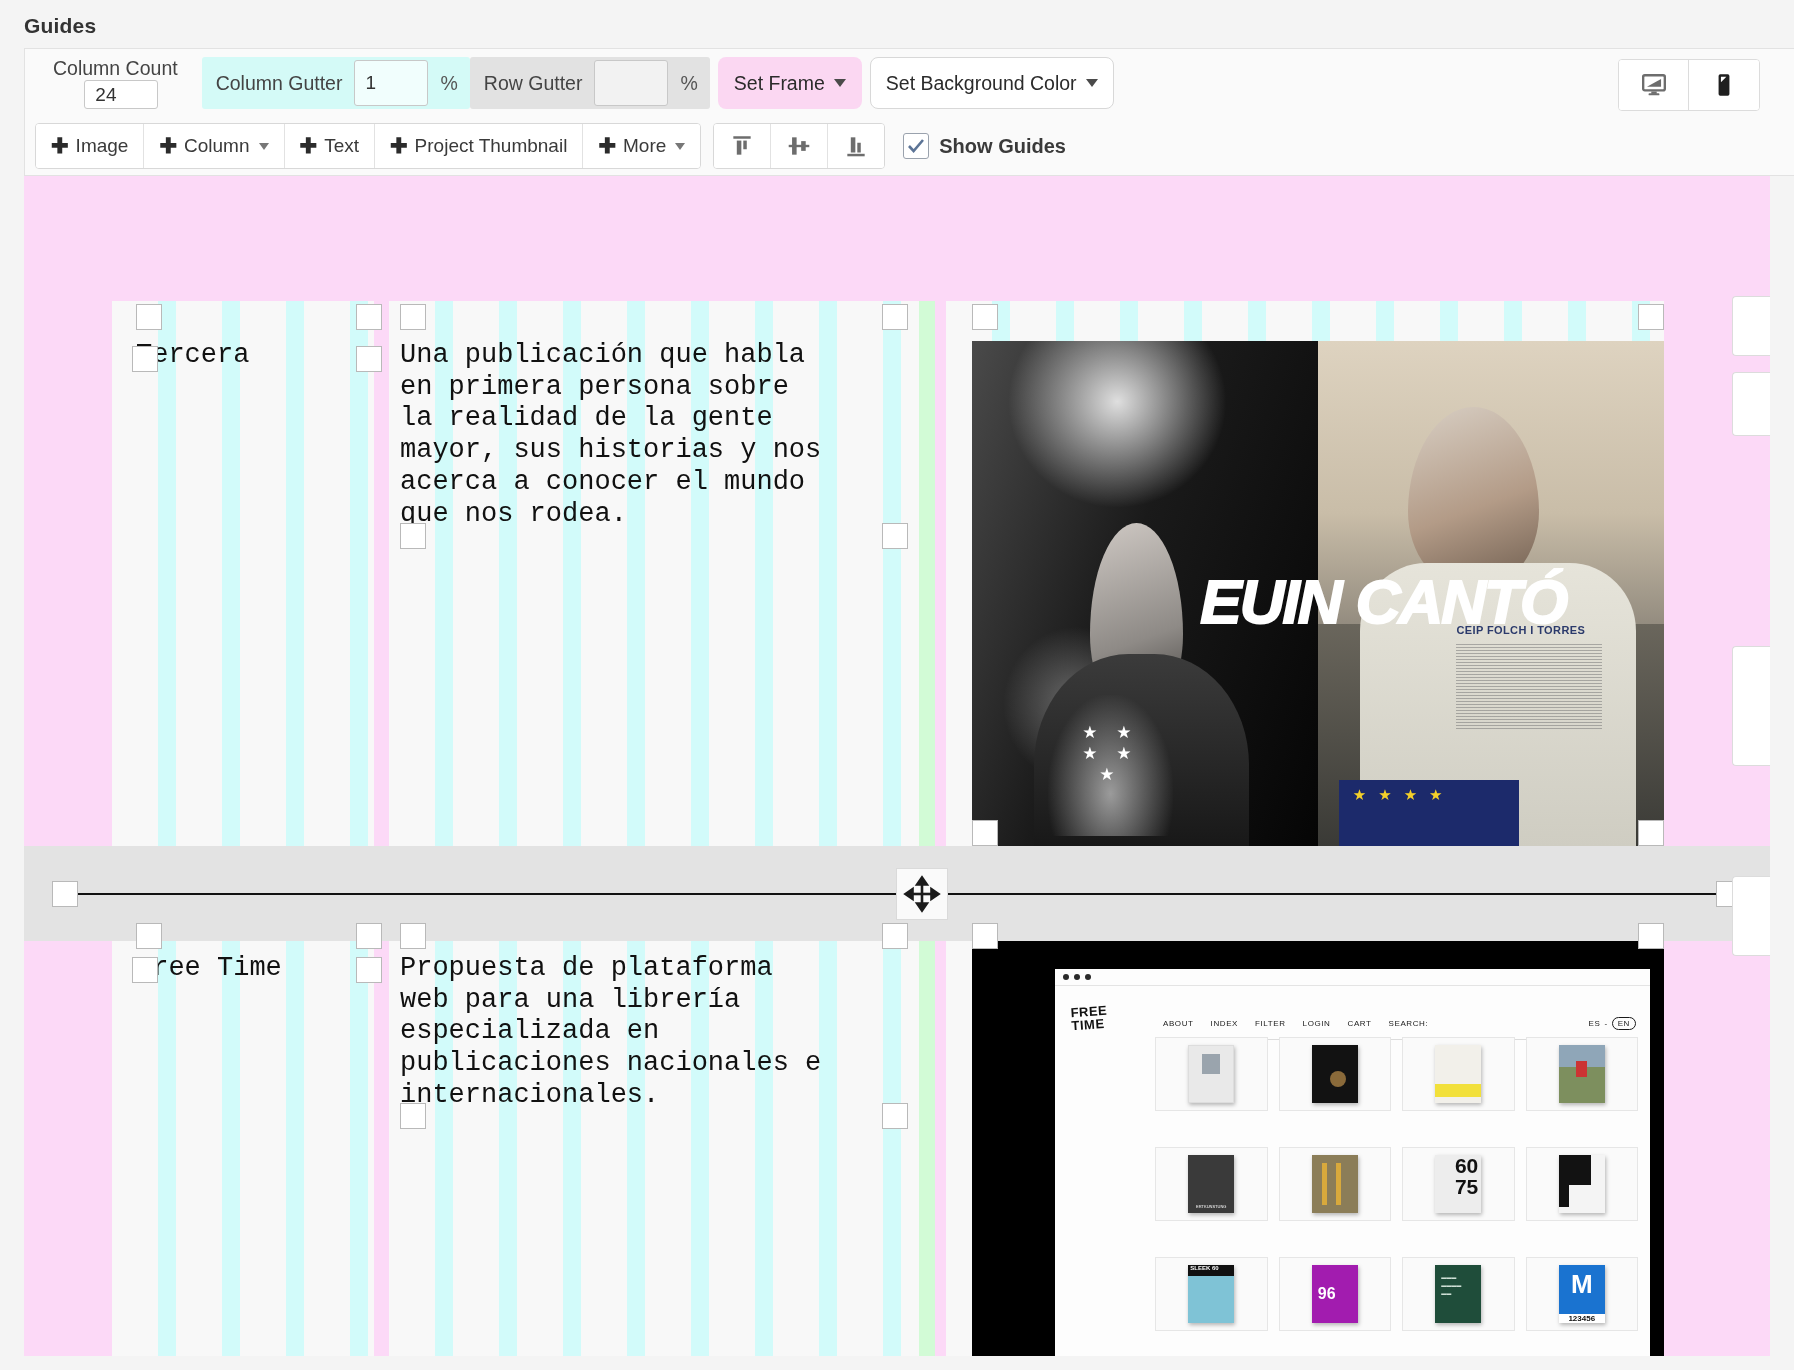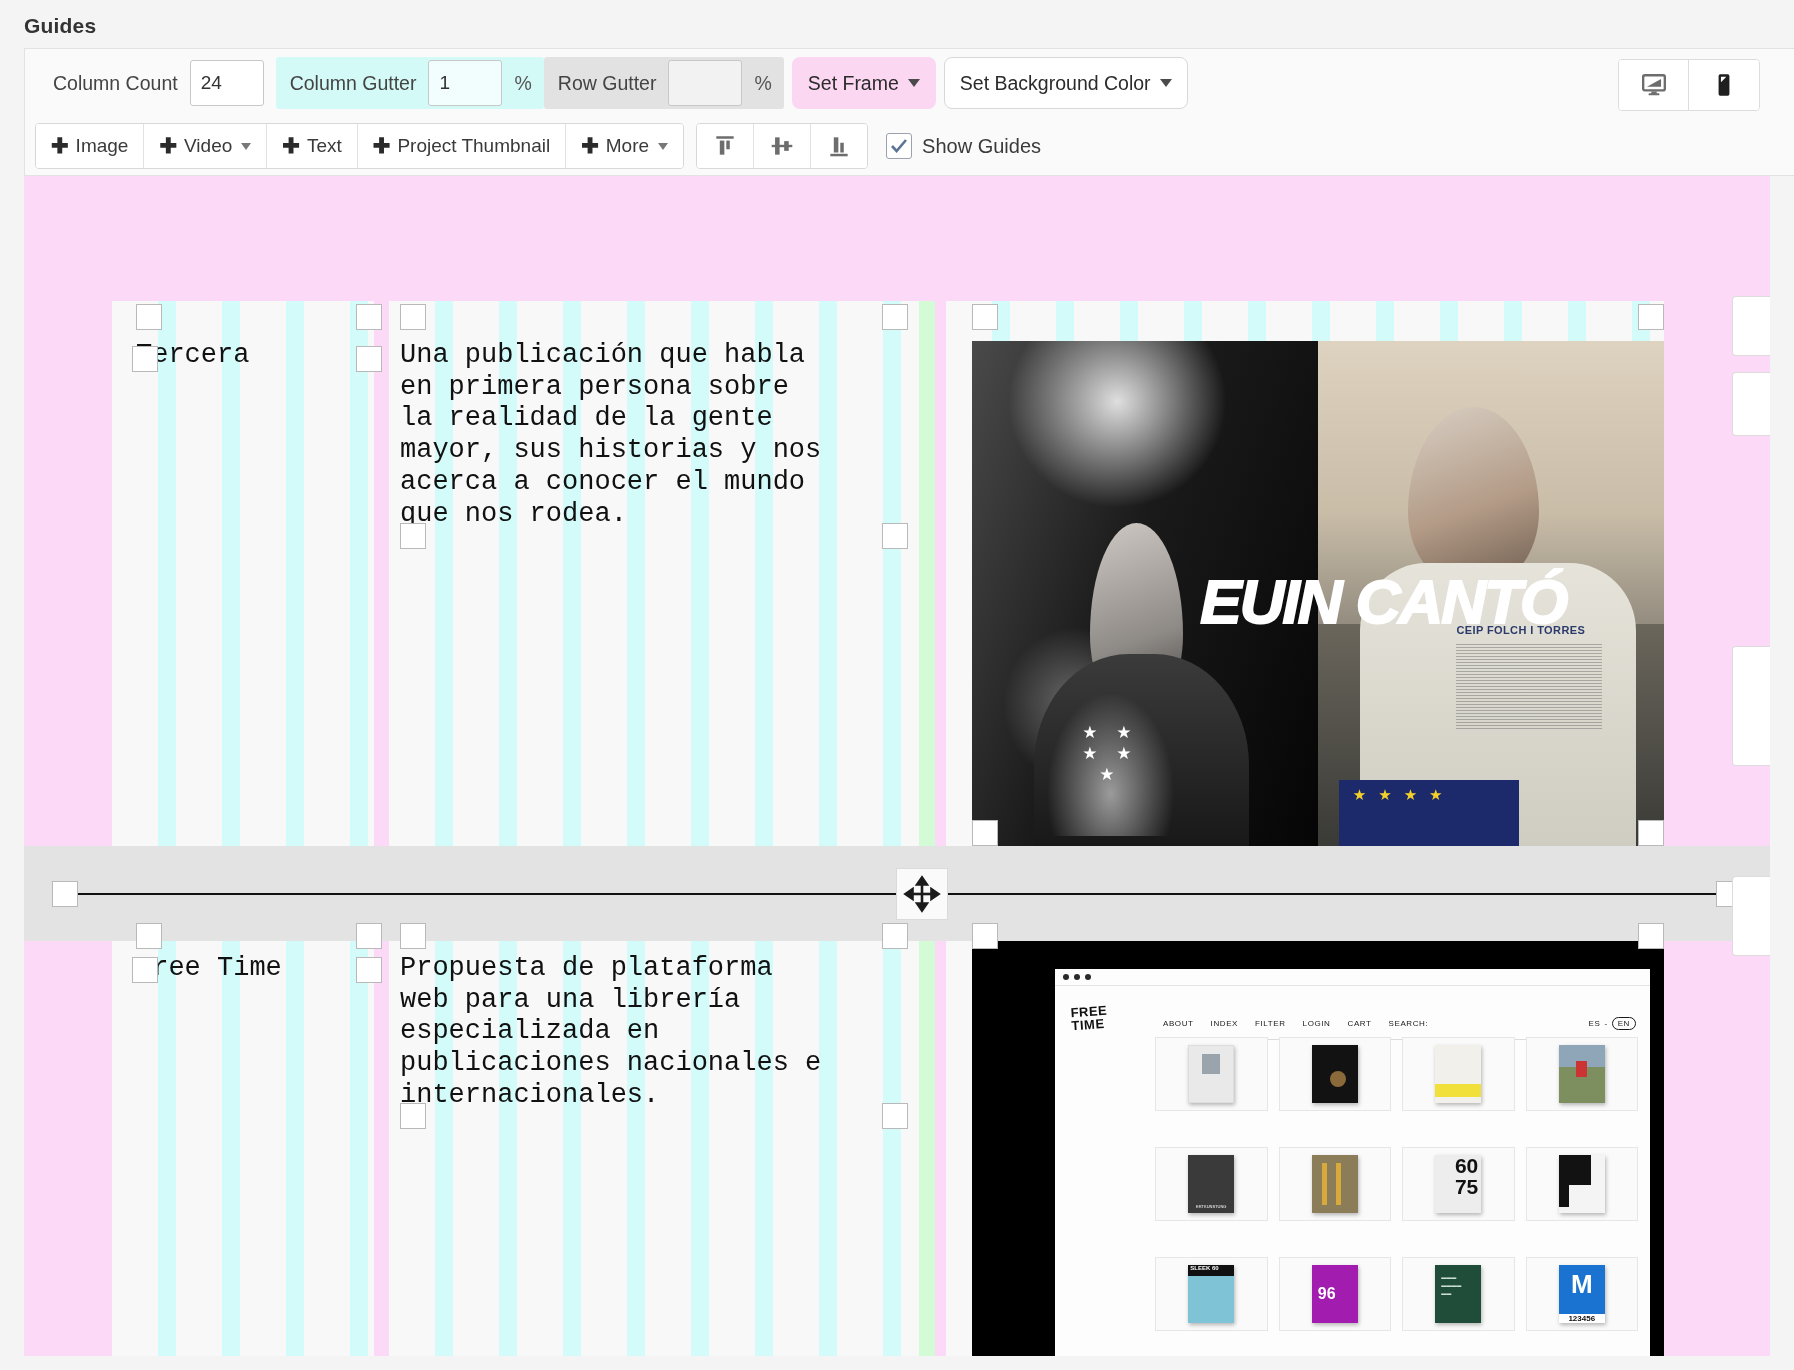--- a/index.html
+++ b/index.html
@@ -27,21 +27,21 @@
   }
   .toolbar-row { display: flex; align-items: center; }
   .toolbar-row-1 { height: 68px; padding-left: 14px; }
   .toolbar-row-2 { height: 58px; padding-left: 10px; }
 
   
   .field-group {
     display: flex; align-items: center; height: 52px;
     padding: 0 12px 0 14px; border-radius: 3px;
   }
-  .field-group.plain { background: transparent; }
+  .field-group.plain { background: transparent; flex-direction: column; }
   .field-group.cyan  { background: #d4faf7; }
   .field-group.gray  { background: #e2e2e2; }
   .field-label {
     font-size: 19.5px; color: #444; white-space: nowrap;
     padding-right: 12px;
   }
   .field-input {
     width: 74px; height: 46px;
     border: 1px solid #c8c8c8; border-radius: 3px;
     background: #fff; font-size: 19px; color: #333;
@@ -102,21 +102,21 @@
     border-right: 5px solid transparent; border-top: 7px solid #777;
     margin-left: 2px;
   }
 
   
   .align-icon { width: 26px; height: 26px; display: block; }
 
   
   .chk-wrap {
     display: flex; align-items: center; gap: 10px;
-    margin-left: 6px; cursor: pointer; user-select: none;
+    margin-left: 6px; cursor: pointer; user-select: none; font-weight: bold;
   }
   .chk-box {
     width: 26px; height: 26px; border: 1px solid #9aa2ad;
     border-radius: 3px; background: #fff;
     display: flex; align-items: center; justify-content: center;
   }
   .chk-label { font-size: 20px; color: #3a3a3a; white-space: nowrap; }
 
   
   .canvas-area {
@@ -306,21 +306,21 @@
 
   <div class="toolbar-row toolbar-row-2">
 
     <div class="btn-group">
       <div class="gbtn">
         <span class="plus">✚</span>
         <span>Image</span>
       </div>
       <div class="gbtn">
         <span class="plus">✚</span>
-        <span>Video</span>
+        <span>Column</span>
         <span class="caret-sm"></span>
       </div>
       <div class="gbtn">
         <span class="plus">✚</span>
         <span>Text</span>
       </div>
       <div class="gbtn">
         <span class="plus">✚</span>
         <span>Project Thumbnail</span>
       </div>

